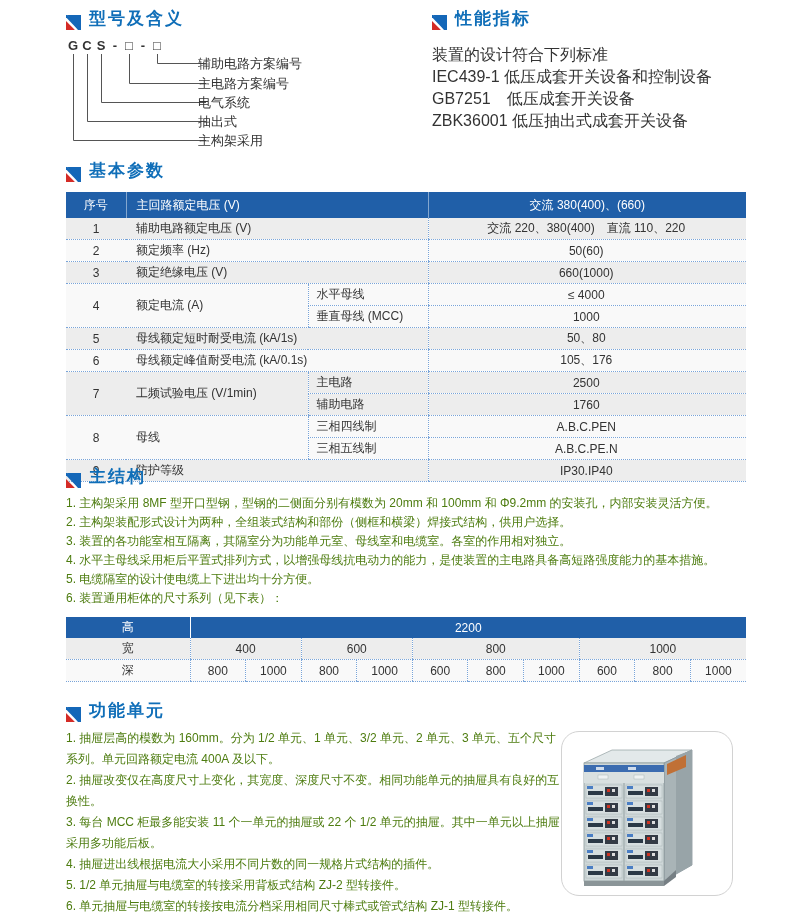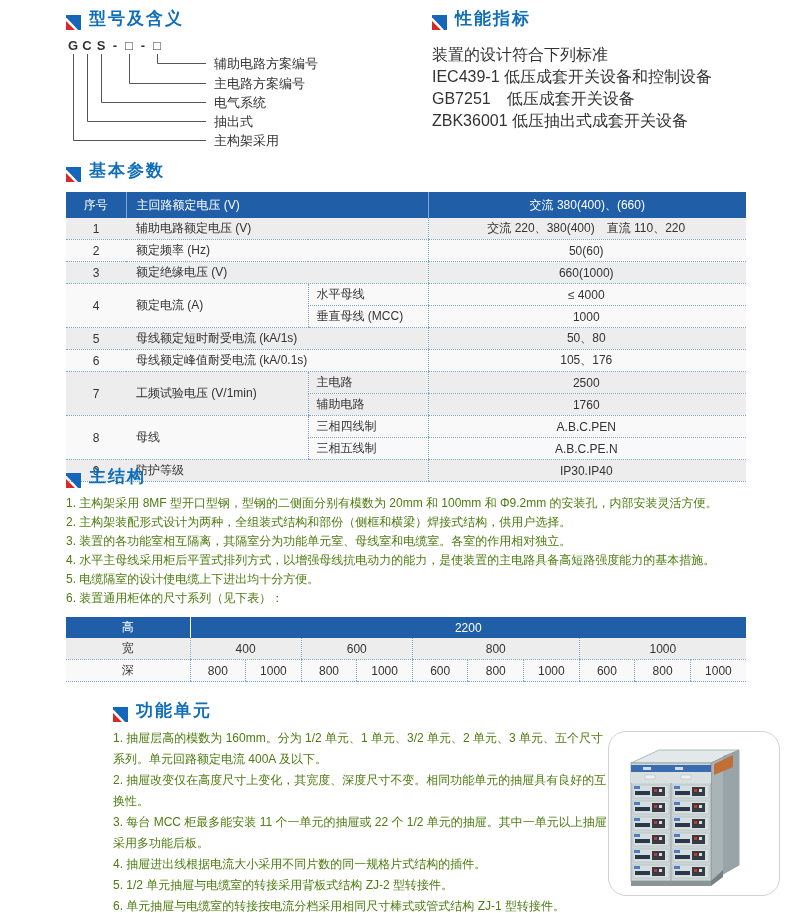--- a/index.html
+++ b/index.html
@@ -12,21 +12,21 @@
   
   .sec-title{display:flex;align-items:flex-end;gap:8px;height:22px;}
   .sec-title h2{margin:0;font-size:17px;font-weight:bold;color:#0f6eb8;letter-spacing:2px;}
   .flag{width:15px;height:15px;flex:0 0 15px;}
   
   #sec-model{left:66px;top:8px;width:370px;}
   .model-diagram{position:relative;margin-top:8px;height:114px;}
   .model-code{display:flex;position:absolute;left:0;top:0;}
   .model-code span{display:inline-block;width:14px;text-align:center;font-size:13px;font-weight:bold;color:#333;}
   .model-lines{position:absolute;left:0;top:0;}
-  .mlabel{position:absolute;left:148px;font-size:13px;color:#333;white-space:nowrap;line-height:16px;}
+  .mlabel{position:absolute;left:132px;font-size:13px;color:#333;white-space:nowrap;line-height:16px;}
   
   #sec-perf{left:432px;top:8px;width:340px;}
   .perf-lines{margin-top:14px;}
   .perf-line{font-size:16px;line-height:22px;color:#333;white-space:nowrap;}
   
   table{border-collapse:collapse;table-layout:fixed;width:680px;font-size:12px;}
   th{background:#205fa8;color:#ffffff;font-weight:normal;height:24px;font-size:12px;}
   th.sep{border-left:1px solid rgba(255,255,255,0.45);}
   td{height:21px;padding:0 8px;border-bottom:1px dotted #79a4d8;overflow:hidden;white-space:nowrap;}
   tr.rg td{background:#ededed;}
@@ -42,21 +42,21 @@
   #sec-basic table{margin-top:10px;}
   #sec-struct{left:66px;top:466px;width:682px;}
   ul.plain{list-style:none;margin:6px 0 0 0;padding:0;}
   ul.plain li{font-size:12px;line-height:19px;color:#4d7c0f;}
   #sec-struct table{margin-top:9px;}
   tr.blue td{background:#205fa8;color:#fff;text-align:center;border-bottom:none;}
   td.dim{text-align:center;border-left:1px dotted #79a4d8;}
   td.dimlbl{text-align:center;}
   tr.blue td.dim{border-left:1px solid rgba(255,255,255,0.45);}
   
-  #sec-func{left:66px;top:700px;width:682px;height:213px;margin-left:47px;}
+  #sec-func{left:66px;top:700px;width:682px;height:213px;}
   #sec-func ul.plain{width:502px;}
   #sec-func ul.plain li{line-height:21px;}
   .product-card{
     position:absolute;left:495px;top:31px;width:170px;height:163px;
     border:1px solid #d2d2d2;border-radius:18px;background:#fff;
     display:flex;align-items:center;justify-content:center;
   }
 </style>
 </head>
 <body>

